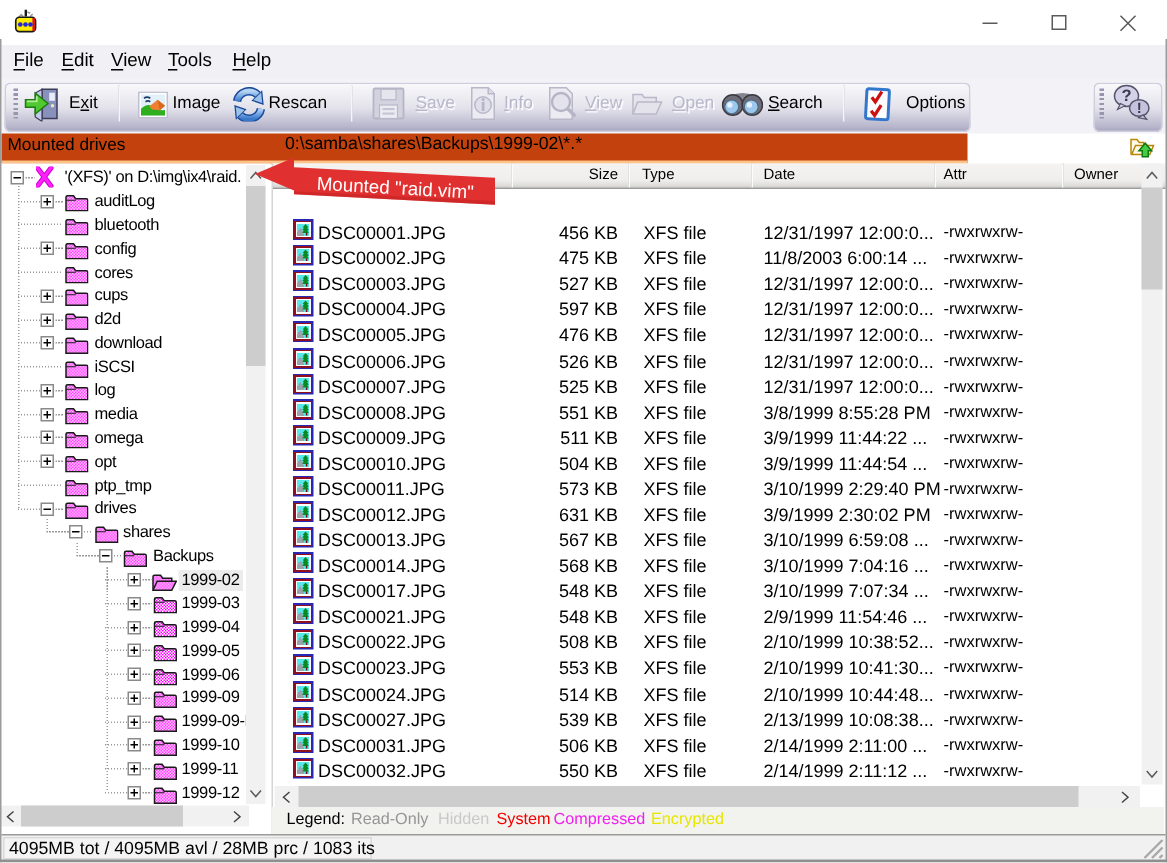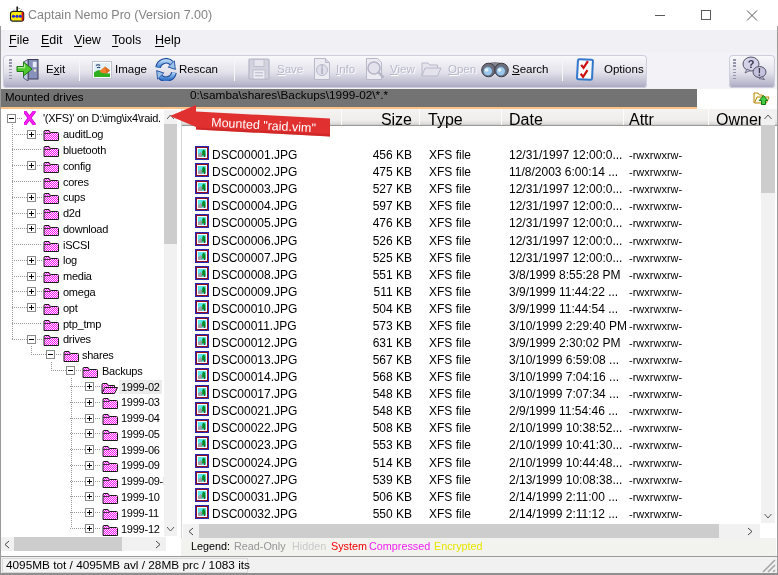--- a/index.html
+++ b/index.html
@@ -20,40 +20,40 @@
 #band2{position:absolute;left:728px;top:3px;width:46px;height:33px;border-radius:4px;
  background:linear-gradient(180deg,#fafafc 0%,#e3e2eb 52%,#b7b5cb 90%,#a3a1b8 100%);
  box-shadow:inset 0 0 0 1px #cfcede}
 .grip{position:absolute;top:7px;width:3px;height:20px;
  background:repeating-linear-gradient(180deg,#9795ae 0 1.5px,transparent 1.5px 3.2px)}
 .tbsep{position:absolute;top:5px;width:1px;height:24px;background:#aeacbf;border-right:1px solid #f6f6fa}
 .tlab{position:absolute;top:11px;font-size:11.5px;color:#000;white-space:pre}
 .tlab.dis{color:#b9b8ca;text-shadow:1px 1px 0 #fdfdff}
 .tico{position:absolute}
 
-#prow{position:absolute;left:1px;top:89px;width:696px;height:20px;background:#737373;border-bottom:2px solid #fdc288}
+#prow{position:absolute;left:1px;top:89px;width:644px;height:20px;background:#c2410c;border-bottom:2px solid #fdc288}
 #prow .l{position:absolute;left:4px;top:1.5px;font-size:11.5px}
 #prow .r{position:absolute;left:189px;top:-1px;font-size:11.8px}
 
 #treep{position:absolute;left:0;top:109px;width:180px;height:443px;background:#fff;overflow:hidden}
 .dotv{position:absolute;width:1px;background-image:repeating-linear-gradient(180deg,#9a9a9a 0 1px,transparent 1px 2px)}
 .doth{position:absolute;height:1px;background-image:repeating-linear-gradient(90deg,#9a9a9a 0 1px,transparent 1px 2px)}
 .pm{position:absolute;width:9px;height:9px;border:1px solid #8a8a8a;background:#fff}
 .pmh{position:absolute;left:1px;top:3px;width:5px;height:1px;background:#000}
 .pmv{position:absolute;left:3px;top:1px;width:1px;height:5px;background:#000}
 .tlabel{position:absolute;font-size:11px;letter-spacing:-0.25px;white-space:pre;height:14px;line-height:14px;padding:0 2px}
 .tlabel.sel{background:#ececec}
 
 .sb{position:absolute;background:#f1f1f1}
 .sbthumb{position:absolute;background:#cdcdcd}
 .sbarr{position:absolute;font-size:10px;color:#5a5a5a;text-align:center;font-family:"Liberation Sans"}
 
 #filep{position:absolute;left:181px;top:109px;width:595px;height:447px;background:#fff;border-left:1px solid #d5d5d5}
 #fhead{position:absolute;left:0;top:0;width:595px;height:17px;background:linear-gradient(180deg,#f4f3f1 0%,#efeeec 70%,#dcdbd9 94%,#c6c5c3 100%);border-bottom:1px solid #9a9a9a}
-.hcol{position:absolute;top:2px;font-size:16px;color:#000}
+.hcol{position:absolute;top:2px;font-size:10px;color:#000}
 .hsep{position:absolute;top:0;width:1px;height:16px;background:#9f9f9f;border-right:1px solid #fcfcfc}
 #frows{position:absolute;left:0;top:0;width:595px;height:447px}
 .frow{position:absolute;left:0;width:595px;height:17px}
 .fname{position:absolute;left:30px;top:3px;font-size:12px;white-space:pre}
 .fname.hid{color:#8b8b00}
 .fsize{position:absolute;left:120px;width:110px;top:3px;font-size:12px;text-align:right}
 .ftype{position:absolute;left:247px;top:3px;font-size:12px}
 .fdate{position:absolute;left:327px;top:3px;font-size:12px}
 .fattr{position:absolute;left:447px;top:4px;font-size:11px}
 
@@ -78,21 +78,20 @@
             </pattern>
           </defs>
           <rect x="7.4" y="0.5" width="1.6" height="4.5" fill="#1a1a1a"></rect>
           <path d="M3.5 5.5 l1.6-1.8 1.4 1.4 M11 5 l1.8-1.6 M9.2 2 l2 .8" stroke="#9a9a9a" stroke-width="1" fill="none"></path>
           <rect x="1.5" y="5.5" width="13.2" height="9.6" rx="2.4" fill="#ffec00" stroke="#1a1a1a" stroke-width="1.1"></rect>
           <rect x="12.6" y="6" width="1.7" height="8.6" fill="#e01010"></rect>
           <circle cx="4.5" cy="10.3" r="1.55" fill="#2424d8"></circle>
           <circle cx="8" cy="10.3" r="1.55" fill="#2424d8"></circle>
           <circle cx="11.3" cy="10.3" r="1.55" fill="#2424d8"></circle>
         </svg></div>
-    <div class="txt">Captain Nemo Pro (Version 7.00)</div>
     <svg class="capbtn" style="left:637px" width="46" height="30">
         <path d="M18 15.5 h10" stroke="#5a5a5a" stroke-width="1"></path>
       </svg>
     <svg class="capbtn" style="left:683px" width="46" height="30">
         <rect x="18.5" y="10.5" width="9" height="9" fill="none" stroke="#5a5a5a" stroke-width="1"></rect>
       </svg>
     <svg class="capbtn" style="left:729px" width="46" height="30">
         <path d="M18 10.5 l10 10 M28 10.5 l-10 10" stroke="#5a5a5a" stroke-width="1"></path>
       </svg>
   </div>

